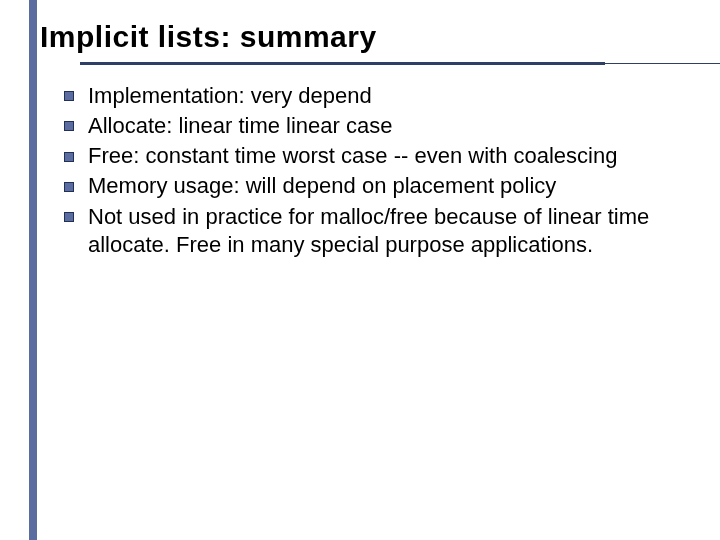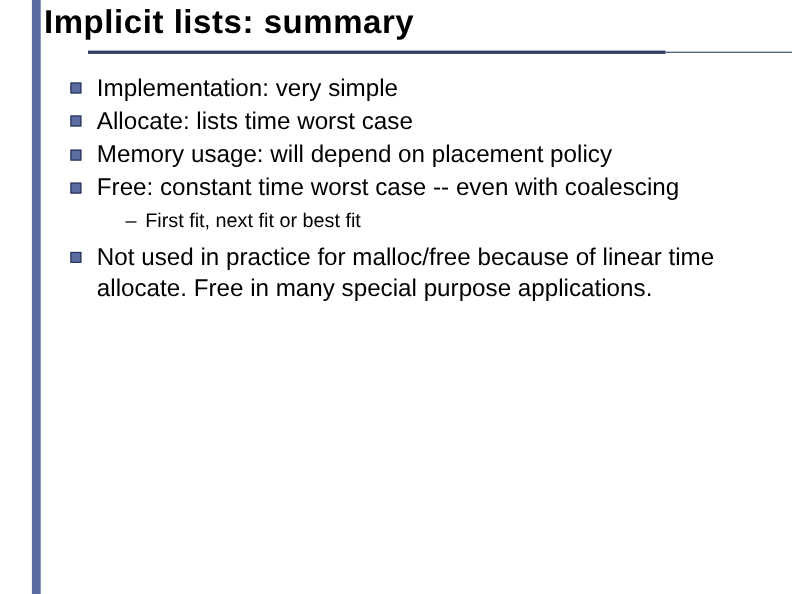--- a/index.html
+++ b/index.html
@@ -13,21 +13,21 @@
     overflow: hidden;
   }
   .slide {
     position: relative;
     width: 720px;
     height: 540px;
     box-sizing: border-box;
   }
   .header {
     position: relative;
-    padding: 4px 0 0 40px;
+    padding: 20px 0 0 40px;
   }
   .title {
     font-family: Verdana, Geneva, sans-serif;
     font-size: 30px;
     letter-spacing: 0.5px;
     color: #000;
     margin: 0 0 6px 0;
   }
   .rule-wrap {
     position: relative;
@@ -113,25 +113,22 @@
   <div class="header">
     <h1 class="title">Implicit lists: summary</h1>
     <div class="rule-wrap">
       <div class="rule-main"></div>
       <div class="rule-tail"></div>
     </div>
   </div>
 
   <div class="body">
     <ul class="top">
-      <li><span>Implementation: very simple</span></li>
-      <li><span>Allocate: lists time worst case</span></li>
+      <li><span>Implementation: very depend</span></li>
+      <li><span>Allocate: linear time linear case</span></li>
+      <li><span>Free: constant time worst case -- even with coalescing</span></li>
       <li><span>Memory usage: will depend on placement policy</span></li>
-      <li><span>Free: constant time worst case -- even with coalescing</span></li>
-    </ul>
-    <ul class="sub">
-      <li><span>First fit, next fit or best fit</span></li>
     </ul>
     <ul class="top">
       <li><span>Not used in practice for malloc/free because of linear time allocate.  Free in many special purpose applications.</span></li>
     </ul>
   </div>
 </div>
 
 </body></html>

